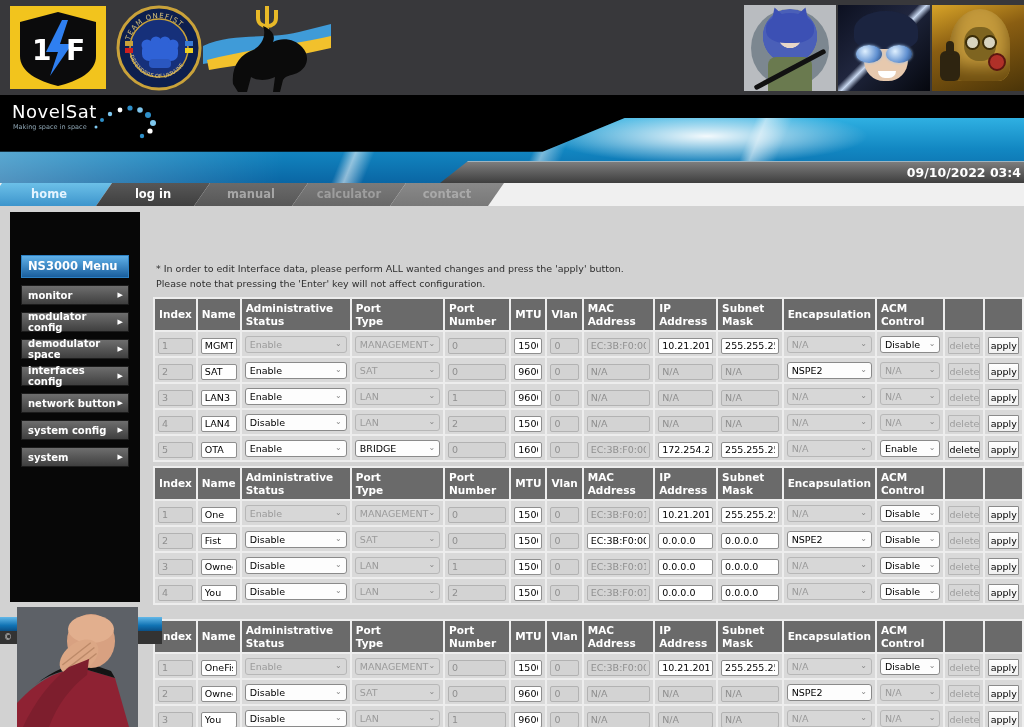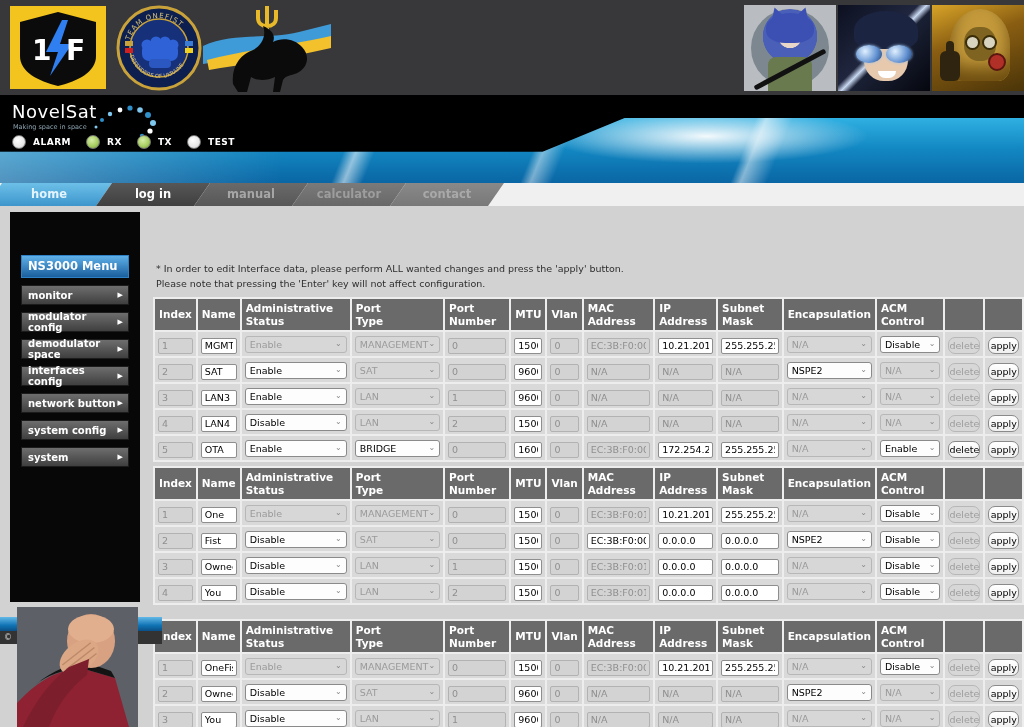--- a/index.html
+++ b/index.html
@@ -87,21 +87,21 @@
   .iftable td{background:#d9d9d9;padding:2px 3px;height:18px;vertical-align:middle;}
   .inp{width:100%;box-sizing:border-box;height:16px;font-size:9.5px;font-family:"DejaVu Sans",sans-serif;
        border-radius:2px;padding:0 3px;}
   .inp.on{background:#fff;border:1px solid #8e8e8e;color:#000;}
   .inp.ro{background:#d3d3d3;border:1px solid #b2b2b2;color:#8f8f8f;}
   .sel{height:17px;border-radius:3px;display:flex;align-items:center;justify-content:space-between;
        padding:0 4px;font-size:9.5px;box-sizing:border-box;cursor:default;}
   .sel.on{background:#fdfdfd;border:1px solid #8a8a8a;color:#000;cursor:pointer;}
   .sel.dis{background:#d7d7d7;border:1px solid #b7b7b7;color:#9a9a9a;}
   .sel .chev{font-size:8px;color:#888;line-height:1;}
-  .btn{height:17px;width:100%;border-radius:7px;font-size:9.5px;font-family:"DejaVu Sans",sans-serif;padding:0;}
+  .btn{height:17px;width:100%;border-radius:1px;font-size:9.5px;font-family:"DejaVu Sans",sans-serif;padding:0;}
   .btn.on{background:linear-gradient(180deg,#ffffff,#f0f0f0);border:1px solid #8a8a8a;color:#000;cursor:pointer;}
   .btn.dis{background:#d7d7d7;border:1px solid #b7b7b7;color:#9d9d9d;}
   
   .footer-blue{position:absolute;left:0;top:617px;width:162px;height:14px;
      background:linear-gradient(180deg,#63b8e8,#1173b4 60%,#0a4f86);}
   .footer-dark{position:absolute;left:0;top:631px;width:162px;height:13px;background:#333;
      color:#cfcfcf;font-size:8px;line-height:13px;padding-left:4px;box-sizing:border-box;}
   .picard{position:absolute;left:17px;top:607px;width:121px;height:120px;z-index:5;}
 </style>
 </head>
@@ -183,31 +183,22 @@
         <circle cx="20" cy="19" r="2.2" fill="#7ec7ee"></circle>
           <circle cx="30" cy="15" r="2.4" fill="#ffffff"></circle>
         <circle cx="40" cy="13" r="2.6" fill="#2e8fc9"></circle>
           <circle cx="50" cy="15" r="2.8" fill="#7ec7ee"></circle>
         <circle cx="58" cy="20" r="3" fill="#2e8fc9"></circle>
           <circle cx="63" cy="28" r="3" fill="#7ec7ee"></circle>
         <circle cx="60" cy="36" r="2.6" fill="#ffffff"></circle>
           <circle cx="52" cy="41" r="2.2" fill="#2e8fc9"></circle>
       </svg>
     </div>
-    <div class="leds">
-      <span class="led off"></span>
-      <span class="led-label">ALARM</span>
-      <span class="led on"></span>
-      <span class="led-label">RX</span>
-      <span class="led on"></span>
-      <span class="led-label">TX</span>
-      <span class="led off"></span>
-      <span class="led-label">TEST</span>
-    </div>
     <div class="wave"></div>
+    <div class="datebar">09/10/2022 03:4</div>
   </div>
 
   <div class="tabsrow">
     <div class="tab tab0">home</div>
     <div class="tab tab1">log in</div>
     <div class="tab tab2">manual</div>
     <div class="tab tab3">calculator</div>
     <div class="tab tab4">contact</div>
   </div>
 

